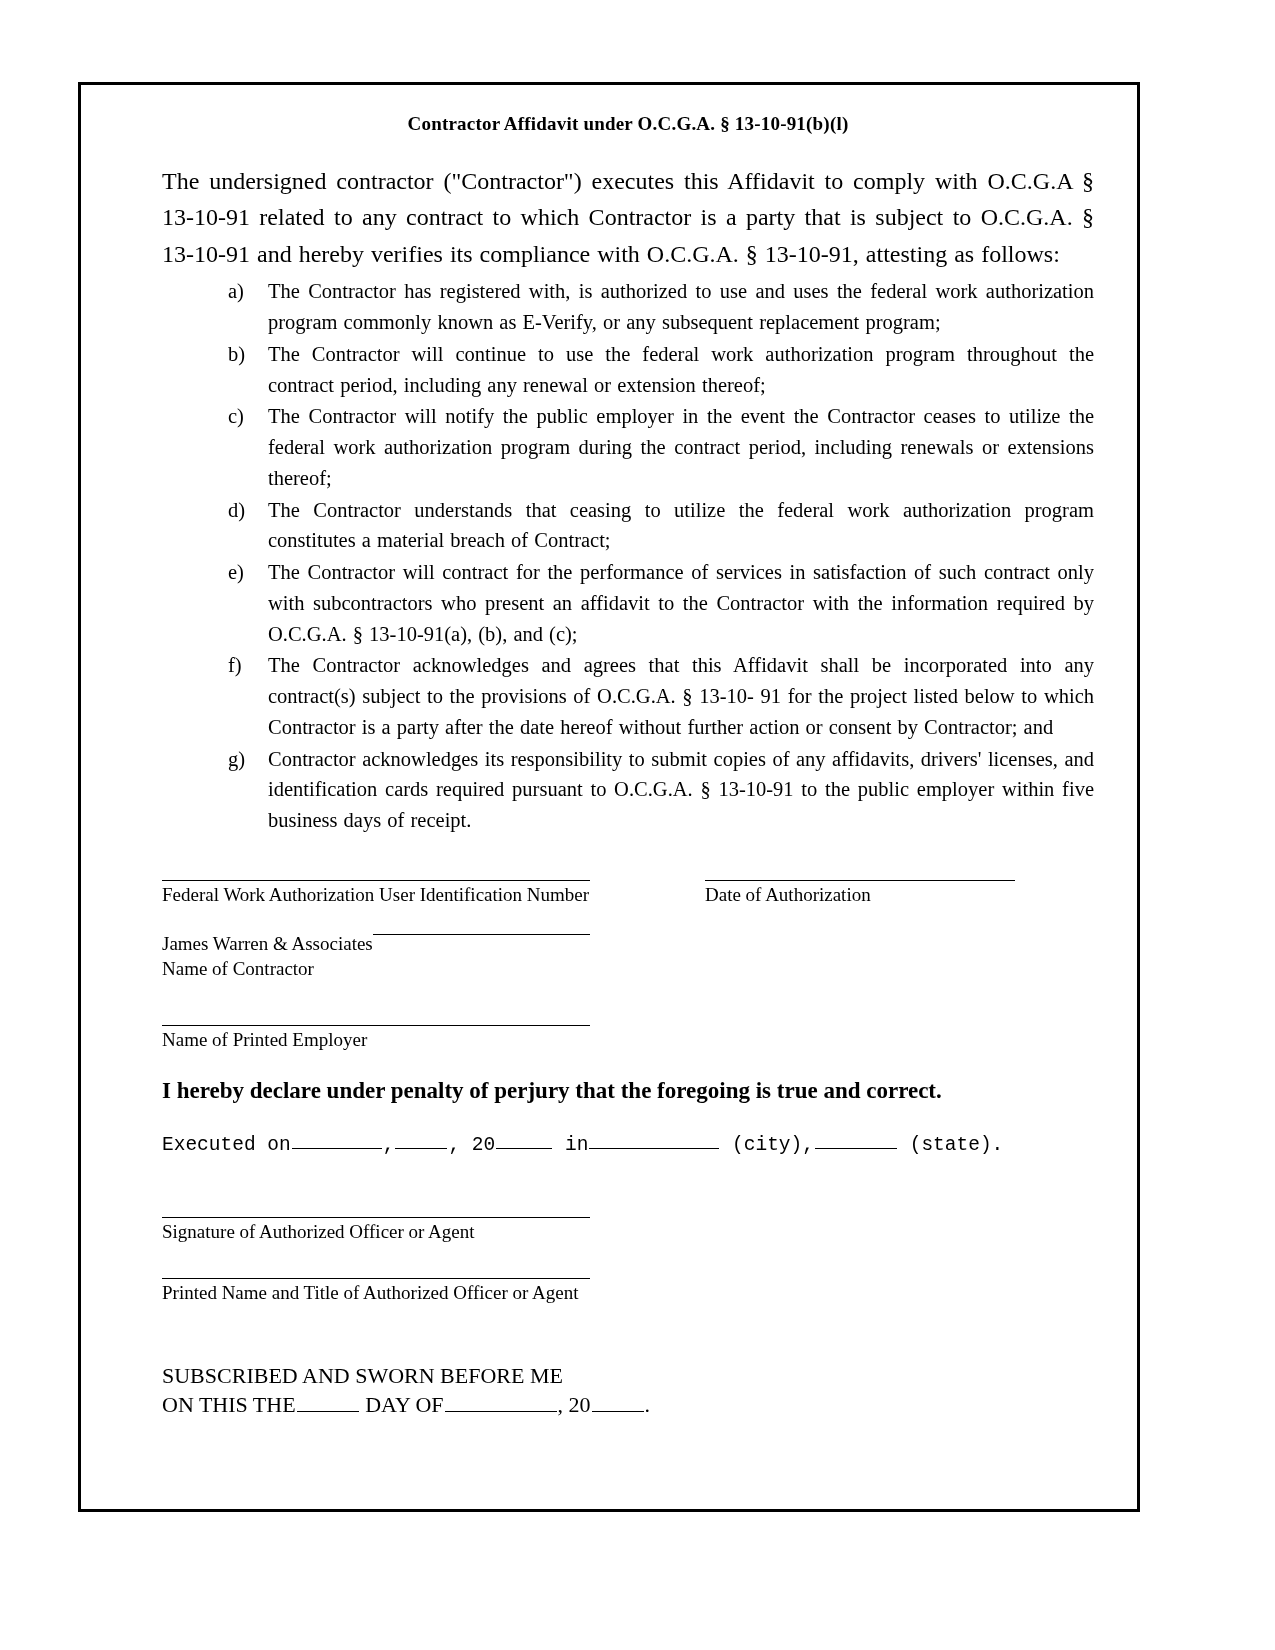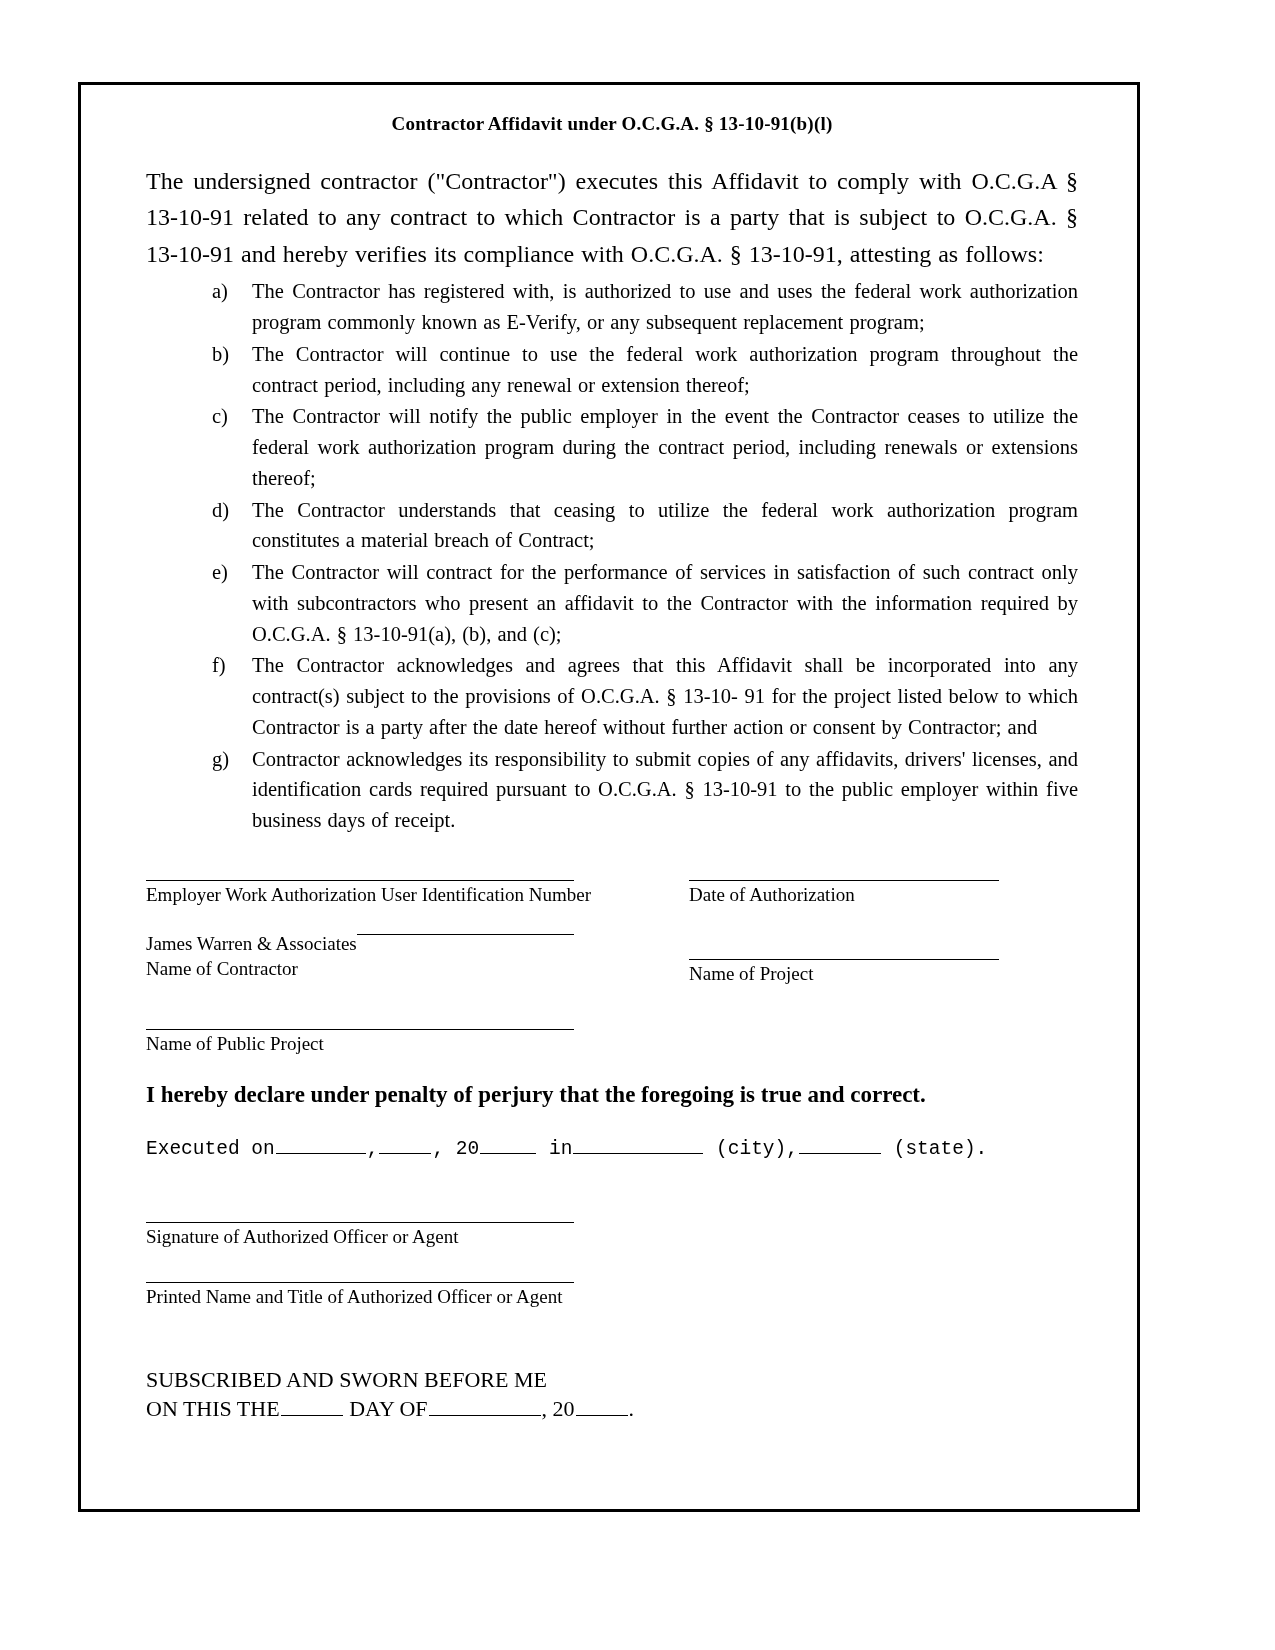--- a/index.html
+++ b/index.html
@@ -22,21 +22,21 @@
     top: 82px;
     width: 1062px;
     height: 1430px;
     border: 3px solid #000000;
     box-sizing: border-box;
     background: #ffffff;
   }
 
   .page-inner {
     position: absolute;
-    left: 65px;
+    left: 81px;
     top: 28px;
     width: 932px;
   }
 
   .doc-title {
     text-align: center;
     font-weight: bold;
     font-size: 19px;
     letter-spacing: 0.2px;
     margin: 0 0 28px 0;
@@ -210,50 +210,45 @@
         <span class="marker">g)</span>
         <span>Contractor acknowledges its responsibility to submit copies of any affidavits, drivers' licenses, and identification cards required pursuant to O.C.G.A. § 13-10-91 to the  public employer within five business days of receipt.</span>
       </li>
     </ol>
 
     <div class="form-block">
 
       <div class="row">
         <div class="col-left">
           <div class="rule left"></div>
-          <div class="fieldlabel">Employer Work Authorization User Identification Number</div>
+          <div class="fieldlabel">Federal Work Authorization User Identification Number</div>
         </div>
         <div class="col-right">
           <div class="rule right"></div>
           <div class="fieldlabel">Date of Authorization</div>
         </div>
       </div>
 
       <div class="spacer-26"></div>
 
       <div class="row">
         <div class="col-left">
           <div class="filled-line">
             <span class="filled-value">James Warren &amp; Associates</span>
             <span class="filled-rest"></span>
           </div>
           <div class="fieldlabel">Name of Contractor</div>
         </div>
-        <div class="col-right">
-          <div style="height:26px"></div>
-          <div class="rule right"></div>
-          <div class="fieldlabel">Name of Project</div>
-        </div>
       </div>
 
       <div class="spacer-44"></div>
 
       <div class="col-left">
         <div class="rule left"></div>
-        <div class="fieldlabel">Name of Public Project</div>
+        <div class="fieldlabel">Name of Printed Employer</div>
       </div>
 
       <div class="spacer-26"></div>
 
       <p class="declare">I hereby declare under penalty of perjury that the foregoing is true and correct.</p>
 
       <div class="spacer-26"></div>
 
       <div class="executed"><span>Executed on</span><span class="blank b-90"></span><span>,</span><span class="blank b-52"></span><span>, 20</span><span class="blank b-56"></span>&nbsp;<span>in</span><span class="blank b-130"></span>&nbsp;<span>(city),</span><span class="blank b-82"></span>&nbsp;<span>(state).</span></div>
 

